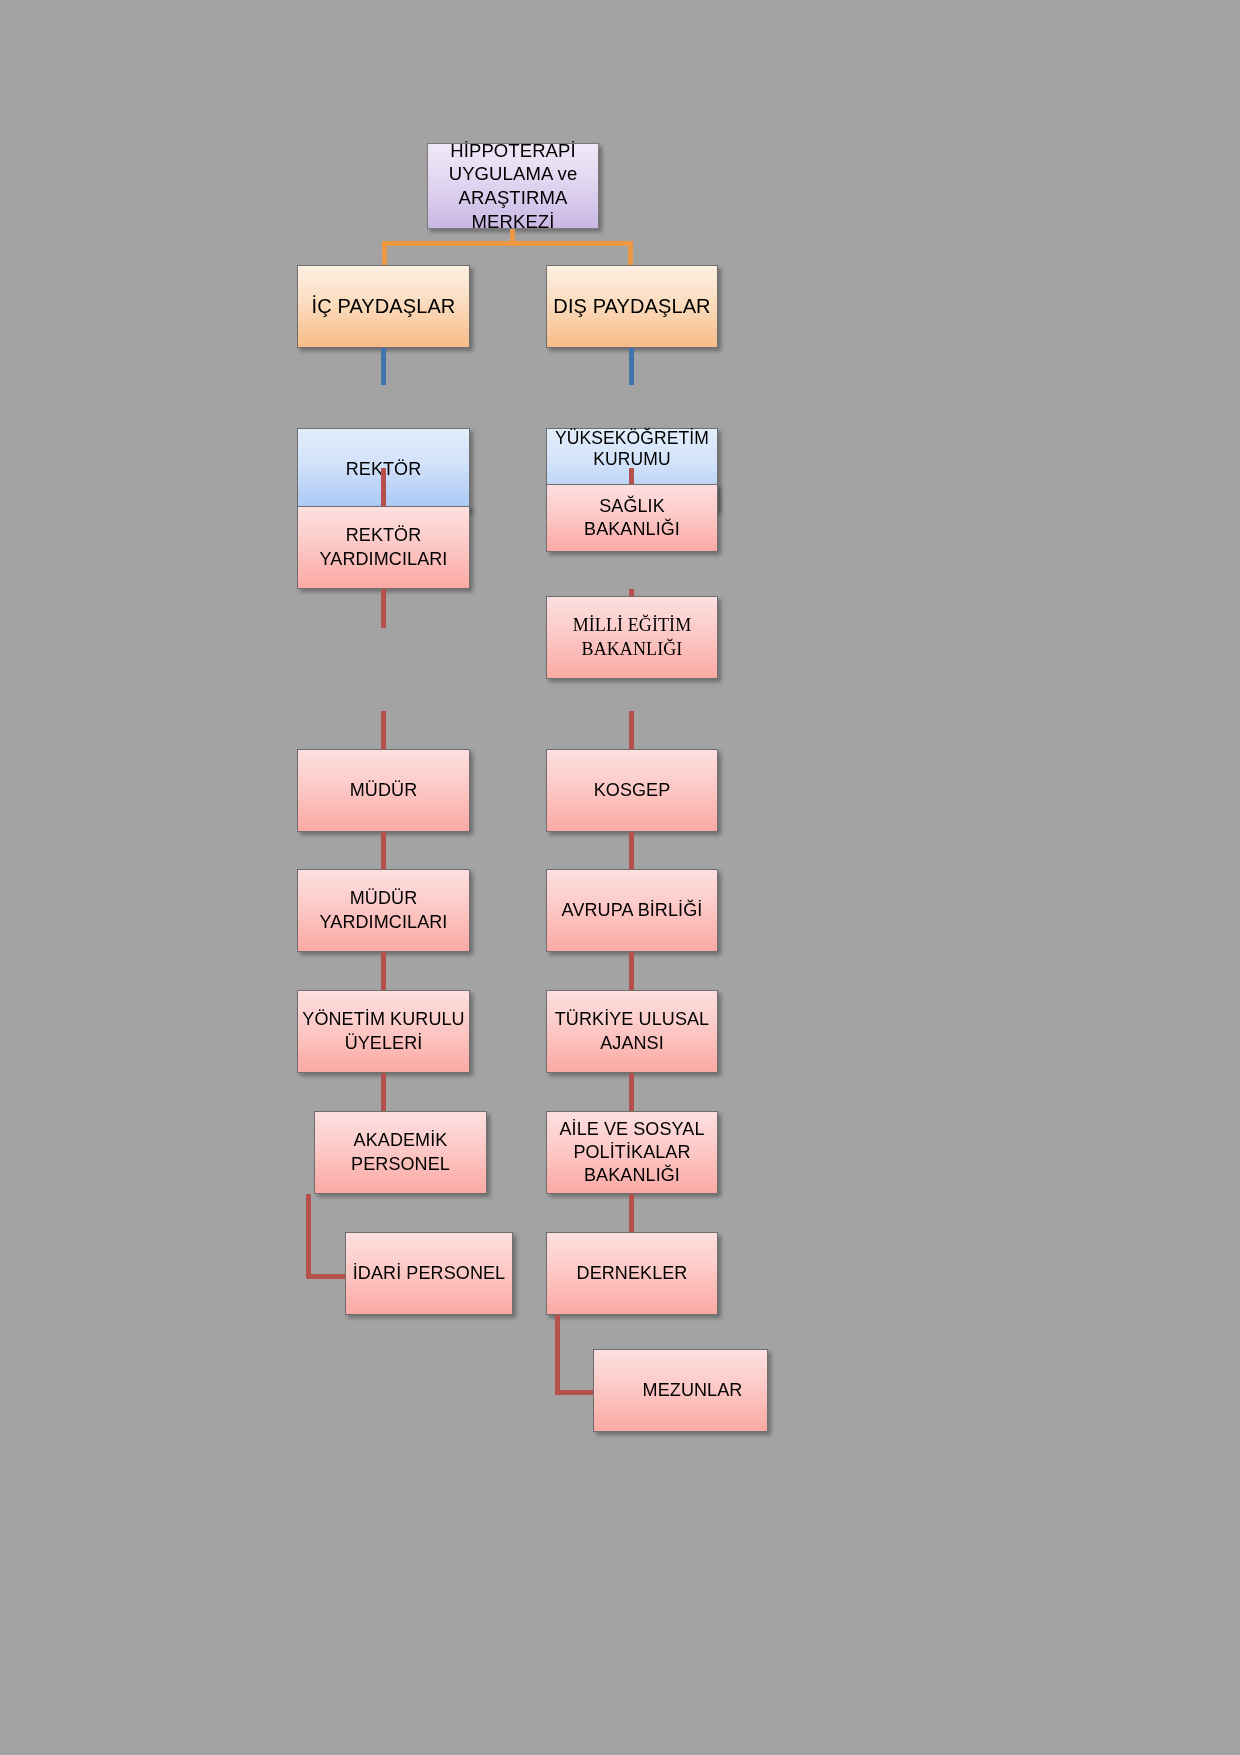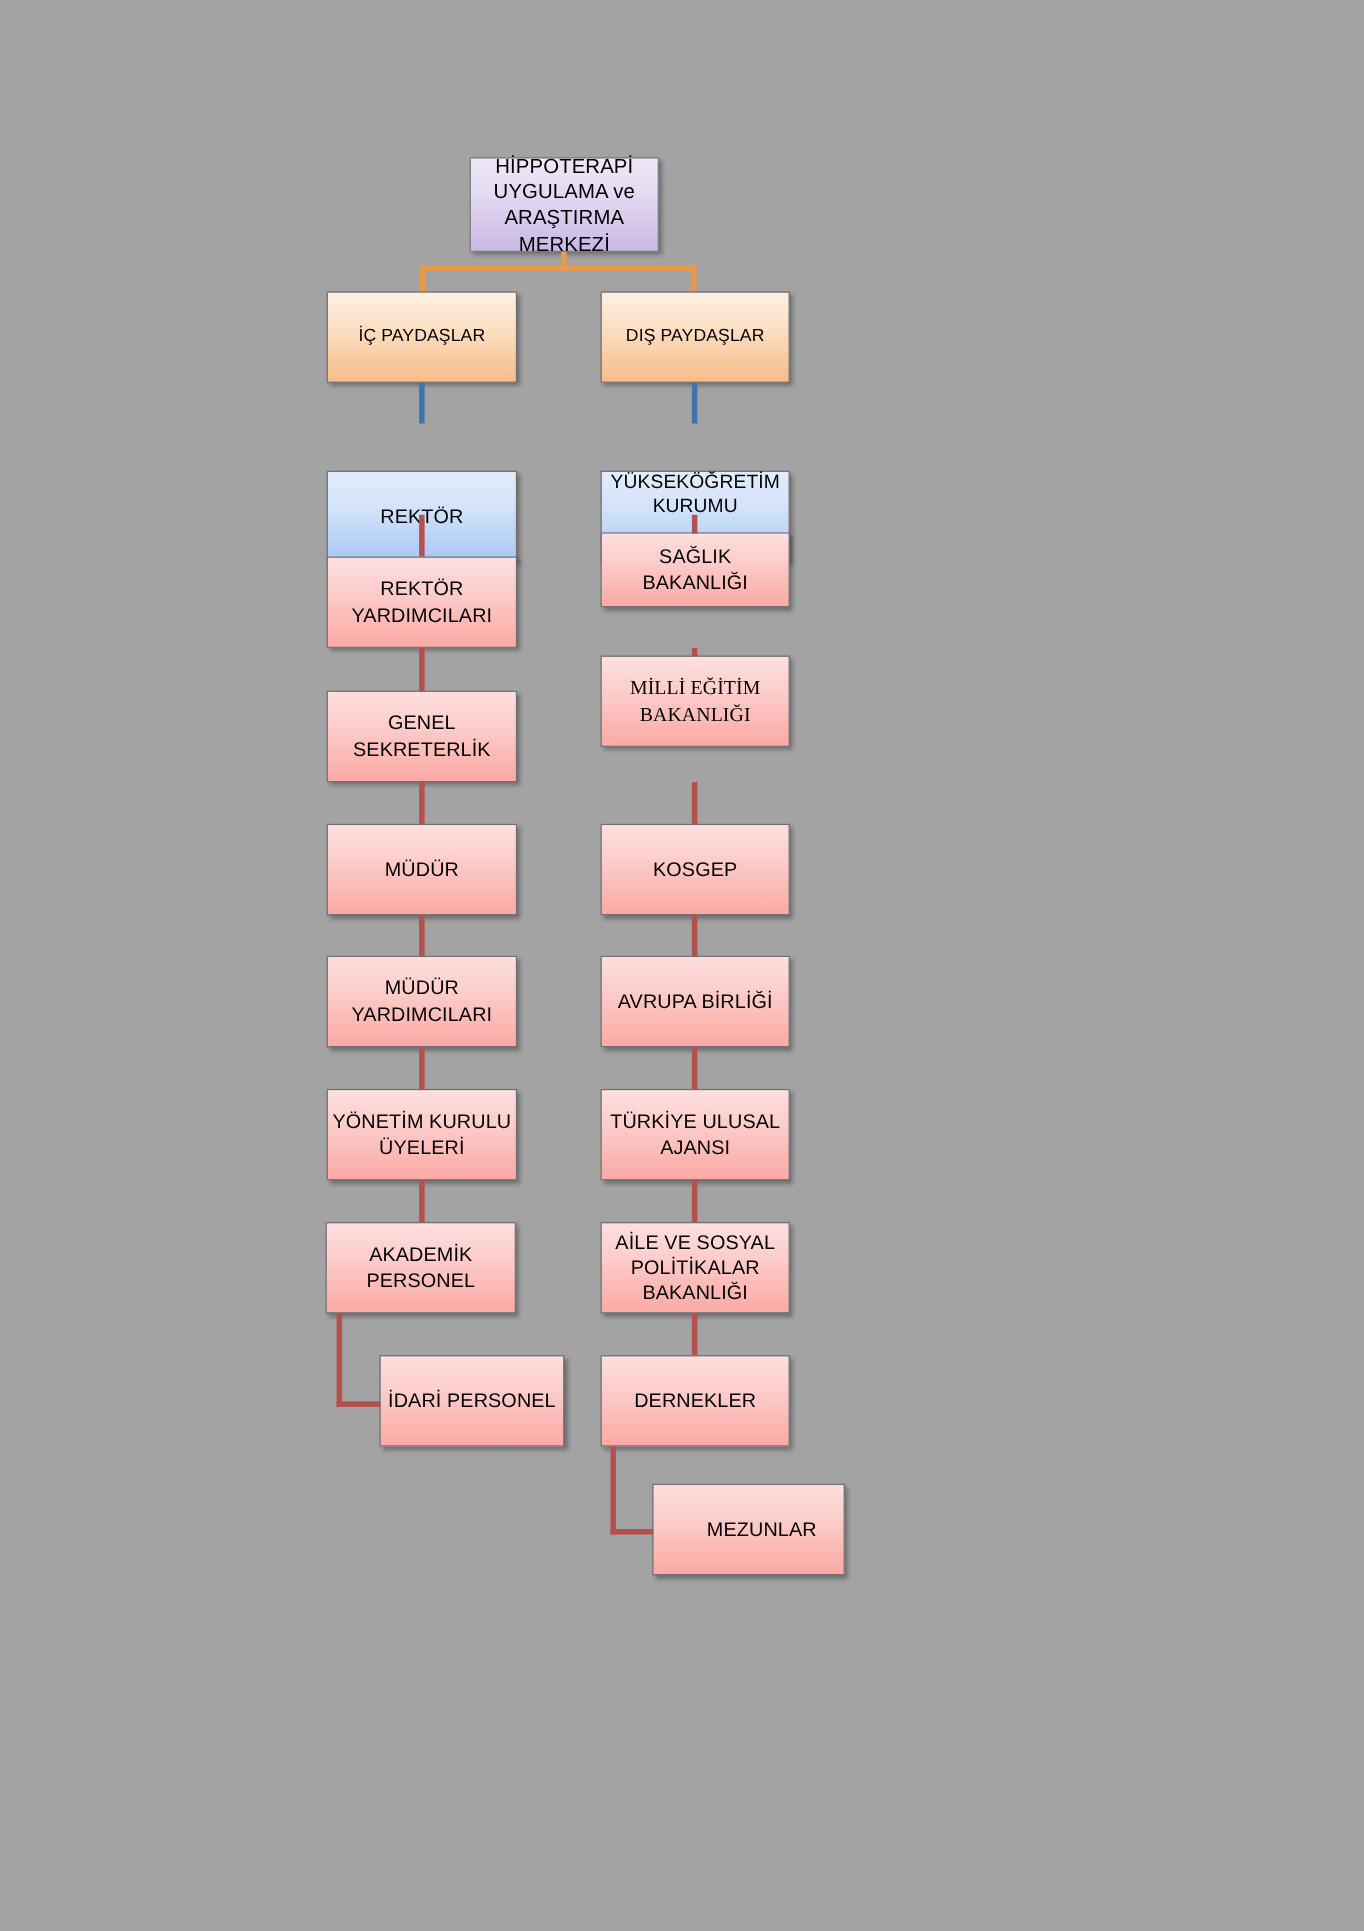--- a/index.html
+++ b/index.html
@@ -37,21 +37,21 @@
   }
 
   .node.root {
     background: linear-gradient(to bottom, #efe8f7 0%, #e4daf2 38%, #c9b8e4 100%);
     border-color: #7a7a7a;
     font-size: 18.5px;
   }
   .node.stake {
     background: linear-gradient(to bottom, #fdf0e3 0%, #fbdfc3 40%, #f7bc88 100%);
     border-color: #6f6f6f;
-    font-size: 16px;
+    font-size: 20px;
   }
   .node.blue {
     background: linear-gradient(to bottom, #e2edfb 0%, #d3e3fa 40%, #a8c7f4 100%);
     border-color: #6f6f6f;
     font-size: 18px;
     margin-top: 43px;
   }
   .node.pink {
     background: linear-gradient(to bottom, #fddfdf 0%, #fccfcd 35%, #fba9a4 100%);
     border-color: #6f6f6f;
@@ -94,35 +94,34 @@
 
   <div class="conn v blue" style="left:629px; top:348px; width:5px; height:37px;"></div>
 
   <div class="node blue" style="left:297px; top:385px; width:173px; height:83px;">REKTÖR</div>
   <div class="conn v red" style="left:381px; top:468px; width:5px; height:38px;"></div>
 
   <div class="node pink" style="left:297px; top:506px; width:173px; height:83px;">REKTÖR
 YARDIMCILARI</div>
   <div class="conn v red" style="left:381px; top:589px; width:5px; height:39px;"></div>
 
-  <div class="node pink" style="left:297px; top:628px; width:173px; height:83px;">GENEL SEKRETERLİK</div>
   <div class="conn v red" style="left:381px; top:711px; width:5px; height:38px;"></div>
 
   <div class="node pink" style="left:297px; top:749px; width:173px; height:83px;">MÜDÜR</div>
   <div class="conn v red" style="left:381px; top:832px; width:5px; height:37px;"></div>
 
   <div class="node pink" style="left:297px; top:869px; width:173px; height:83px;">MÜDÜR
 YARDIMCILARI</div>
   <div class="conn v red" style="left:381px; top:952px; width:5px; height:38px;"></div>
 
   <div class="node pink" style="left:297px; top:990px; width:173px; height:83px;">YÖNETİM KURULU
 ÜYELERİ</div>
   <div class="conn v red" style="left:381px; top:1073px; width:5px; height:38px;"></div>
 
-  <div class="node pink" style="left:296px; top:1111px; width:173px; height:83px;">AKADEMİK PERSONEL</div>
+  <div class="node pink" style="left:314px; top:1111px; width:173px; height:83px;">AKADEMİK PERSONEL</div>
 
   <div class="conn v red" style="left:306px; top:1194px; width:5px; height:85px;"></div>
   <div class="conn h red" style="left:306px; top:1274px; width:41px; height:5px;"></div>
 
   <div class="node pink" style="left:345px; top:1232px; width:168px; height:83px;">İDARİ PERSONEL</div>
 
   <div class="node blue" style="left:546px; top:385px; width:172px; height:83px; font-size:17.5px; line-height:1.2;">YÜKSEKÖĞRETİM
 KURUMU
 
 (YÖK)</div>

